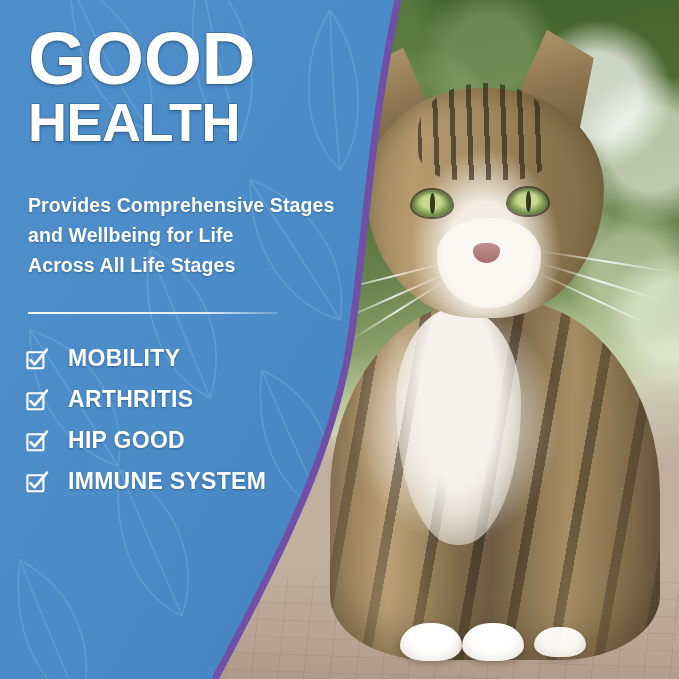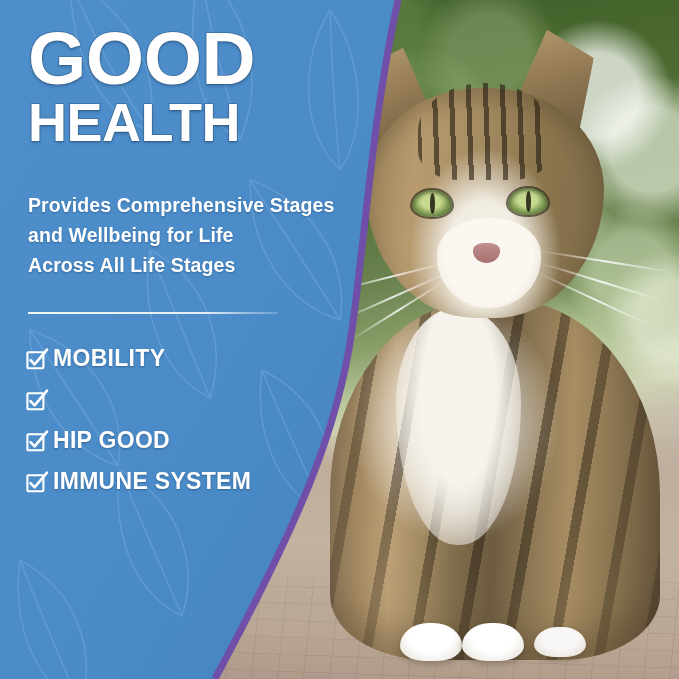--- a/index.html
+++ b/index.html
@@ -242,21 +242,21 @@
   .benefits {
     position: absolute;
     left: 26px; top: 338px;
     margin: 0; padding: 0;
     list-style: none;
   }
   .benefit {
     display: flex;
     align-items: center;
     height: 41px;
-    gap: 5px;
+    gap: 20px;
   }
   .check-icon {
     position: relative;
     width: 22px; height: 22px;
     flex: 0 0 22px;
   }
   .check-icon svg { display: block; overflow: visible; }
   .benefit-label {
     color: #ffffff;
     font-size: 23px;
@@ -363,20 +363,21 @@
         </span>
         <span class="benefit-label">MOBILITY</span>
       </li>
       <li class="benefit">
         <span class="check-icon">
           <svg width="22" height="22" viewBox="0 0 22 22">
             <rect x="1.4" y="4.2" width="16" height="16" rx="1" fill="none" stroke="#ffffff" stroke-width="2.1"></rect>
             <path d="M4.5 12.2 L8.6 16.4 L21 1.6" fill="none" stroke="#ffffff" stroke-width="2.6" stroke-linecap="round" stroke-linejoin="round"></path>
           </svg>
         </span>
+        <span class="benefit-label">ARTHRITIS</span>
       </li>
       <li class="benefit">
         <span class="check-icon">
           <svg width="22" height="22" viewBox="0 0 22 22">
             <rect x="1.4" y="4.2" width="16" height="16" rx="1" fill="none" stroke="#ffffff" stroke-width="2.1"></rect>
             <path d="M4.5 12.2 L8.6 16.4 L21 1.6" fill="none" stroke="#ffffff" stroke-width="2.6" stroke-linecap="round" stroke-linejoin="round"></path>
           </svg>
         </span>
         <span class="benefit-label">HIP GOOD</span>
       </li>

